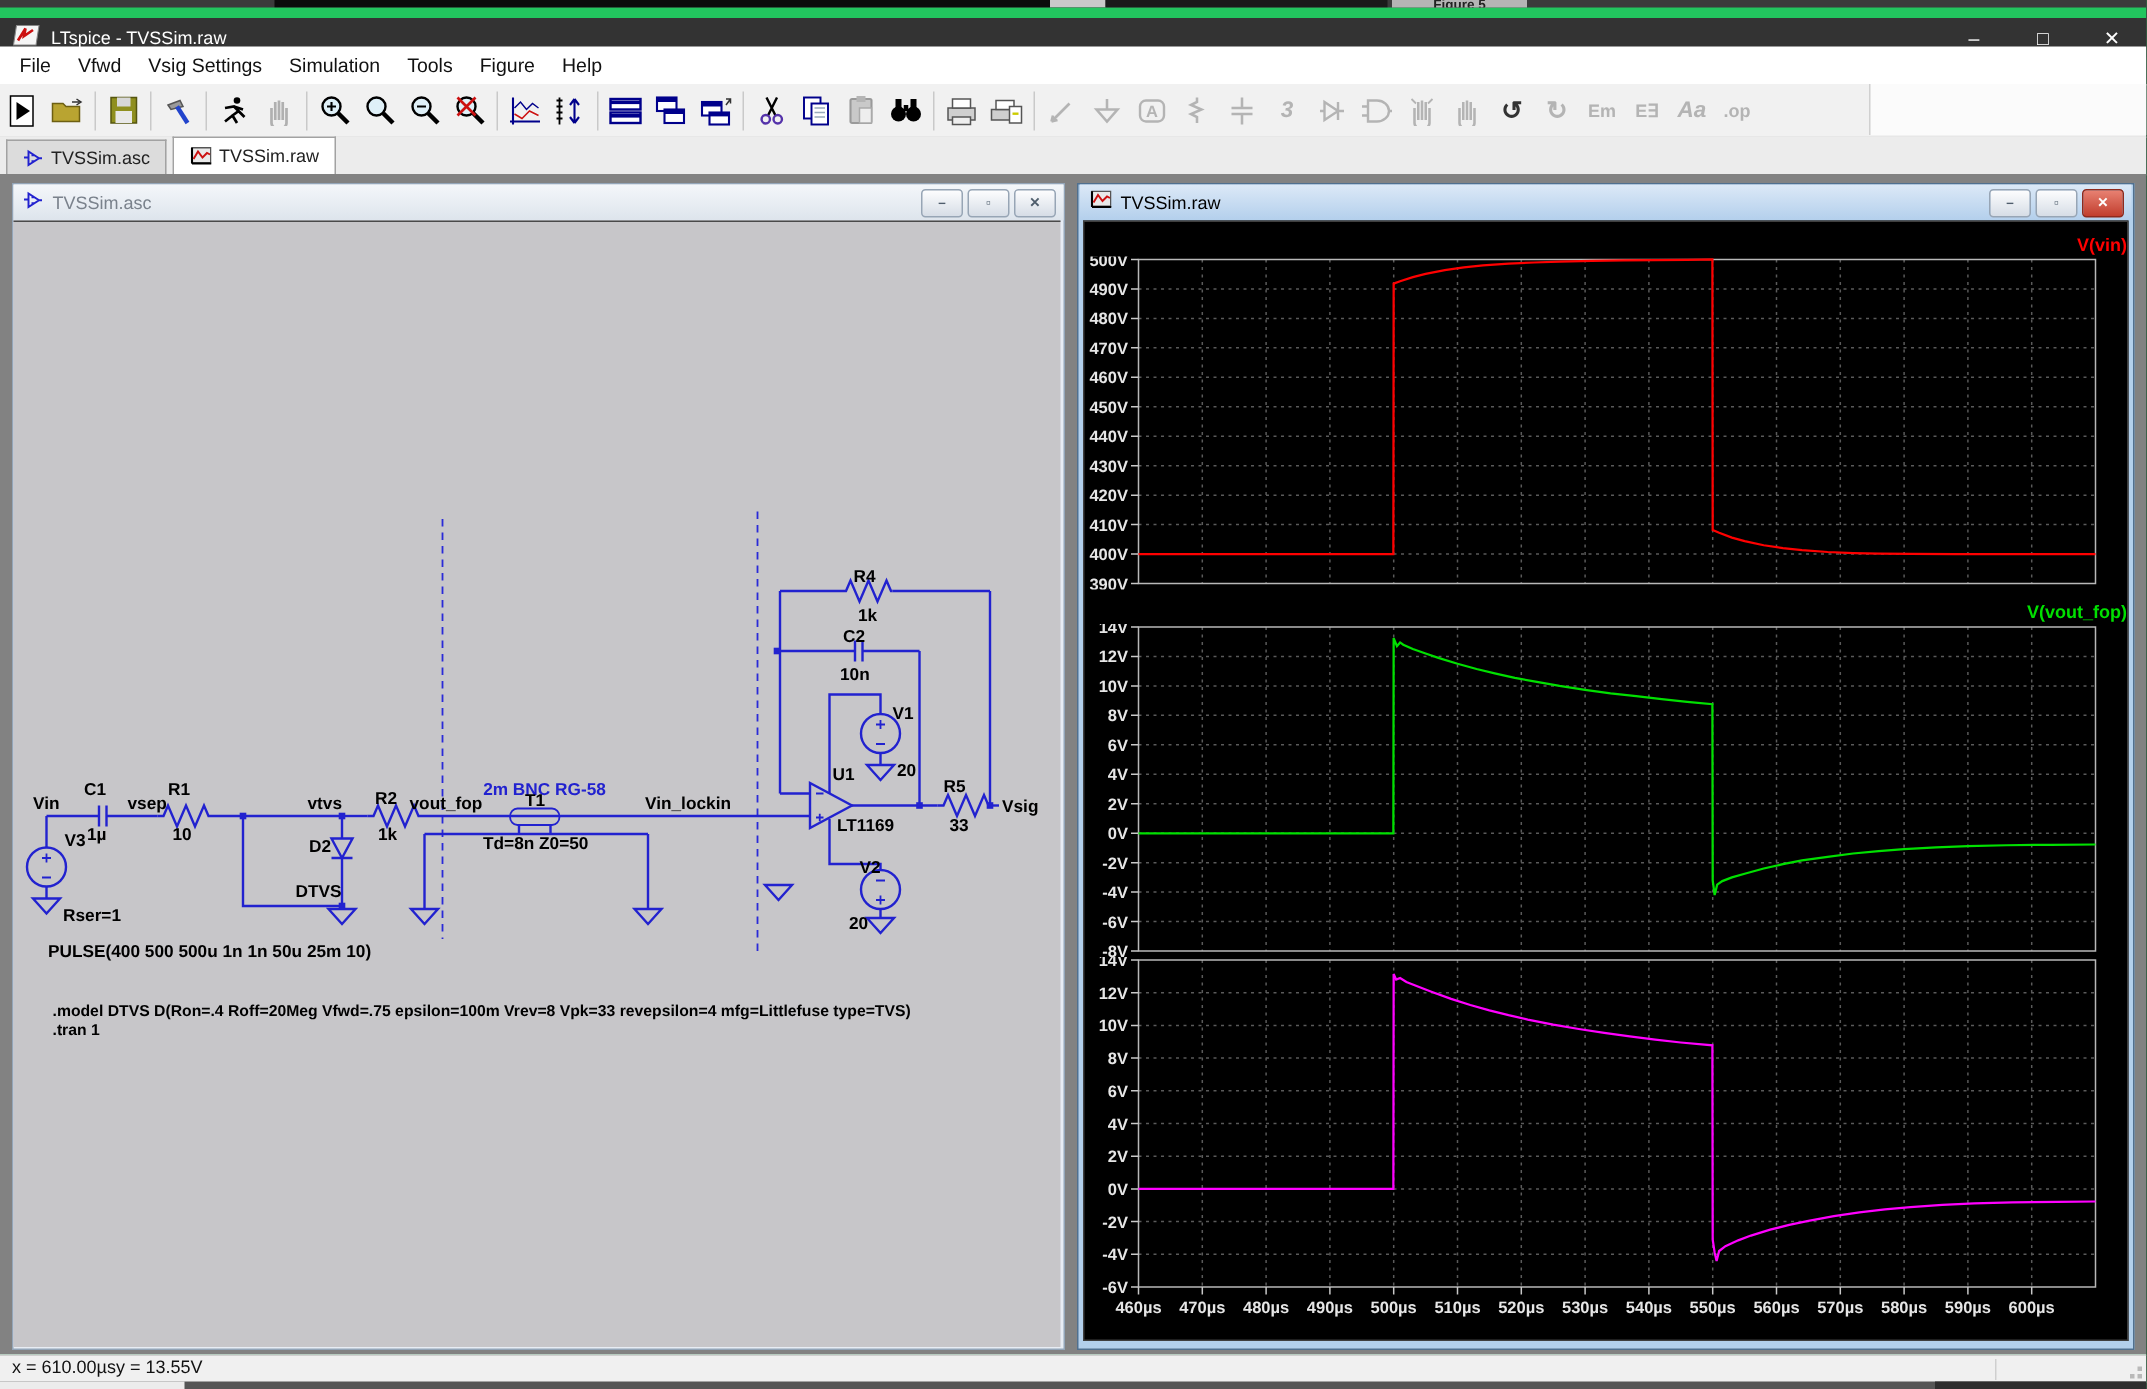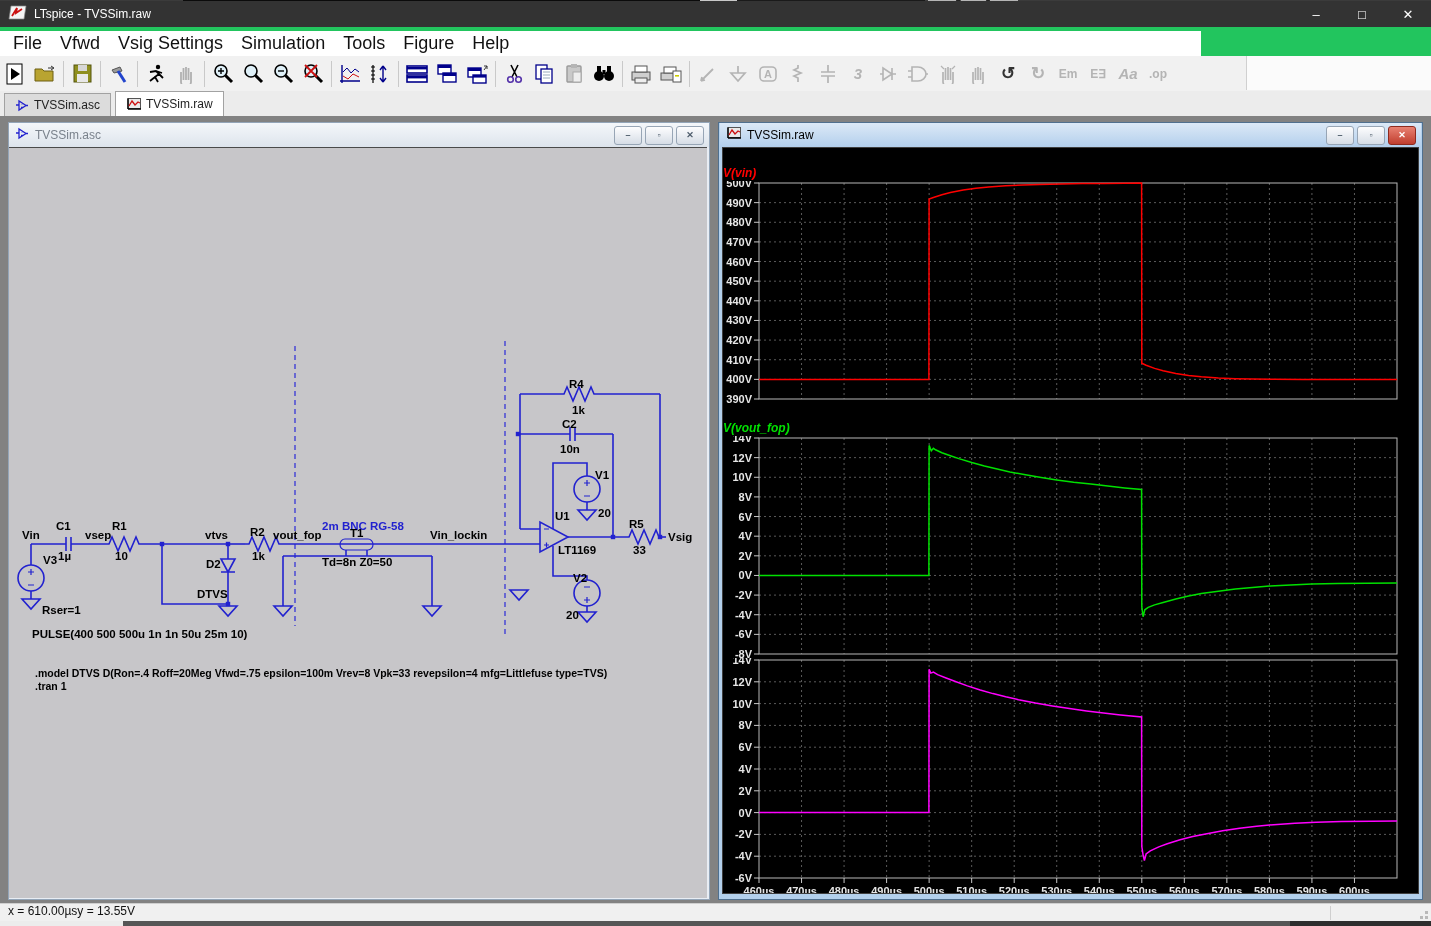--- a/index.html
+++ b/index.html
@@ -7,28 +7,28 @@
        font-family:"Liberation Sans",sans-serif;background:#22c55e;-webkit-font-smoothing:antialiased;}
   .abs{position:absolute;}
   
   .sliver-top{top:0;left:0;width:1431px;height:5px;background:#3b3b3b;overflow:hidden;}
   .sliver-top .seg{position:absolute;top:0;height:5px;}
   .fig-cap{position:absolute;top:-2px;left:928px;width:90px;height:8px;overflow:hidden;
            font-size:9px;font-weight:bold;color:#222;background:#b5b5b5;text-align:center;}
   .sliver-bottom{top:921px;left:0;width:1431px;height:5px;background:#565656;}
   .sliver-bottom .seg{position:absolute;top:0;height:5px;}
   
-  .titlebar{top:1px;left:0;width:1431px;height:26px;background:#333;color:#fff;
+  .titlebar{top:12px;left:0;width:1431px;height:26px;background:#333;color:#fff;
             display:flex;align-items:center;font-size:12px;}
   .titlebar .logo{margin:0 7px 0 8px;}
   .caption-btns{margin-left:auto;display:flex;height:26px;}
   .cap-btn{width:46px;height:26px;display:flex;align-items:center;justify-content:center;
            color:#fff;font-size:13px;}
-  .menubar{top:31px;left:0;width:1201px;height:25px;background:#fff;display:flex;
-           align-items:flex-start;font-size:18px;color:#111;border-bottom:1px solid #e4e4e4;}
+  .menubar{top:31px;left:0;width:1431px;height:25px;background:#fff;display:flex;
+           align-items:flex-start;font-size:13px;color:#111;border-bottom:1px solid #e4e4e4;}
   .menu-item{padding:0 9px;height:25px;line-height:25px;}
   .menu-item:first-child{margin-left:4px;}
   .toolbar{top:56px;left:0;width:1431px;height:35px;background:#f1f1f1;display:flex;
            align-items:center;border-bottom:1px solid #d6d6d6;}
   .toolbar-tail{position:absolute;left:1246px;top:0;width:185px;height:34px;background:#fbfbfb;border-left:1px solid #d0d0d0;}
   .tbtn{width:30px;height:28px;display:flex;align-items:center;justify-content:center;flex:0 0 auto;}
   .tsep{width:1px;height:26px;background:#c9c9c9;margin:0 3px;flex:0 0 auto;}
   .glyph{font-size:15px;font-weight:bold;color:#b4b4b4;font-style:italic;}
   .glyph.sm{font-size:12px;font-style:normal;}
   .glyph.on{color:#333;font-style:normal;font-size:17px;}
@@ -48,21 +48,21 @@
   .winbtns{margin-left:auto;display:flex;gap:3px;margin-right:5px;}
   .wbtn{width:26px;height:17px;border:1px solid #97a5b5;border-radius:3px;
         background:linear-gradient(#fdfdfe,#d6dde6);display:flex;align-items:center;justify-content:center;
         font-size:9px;color:#4e5d6c;font-weight:bold;}
   .child.active{border:1px solid #50708f;background:#b3d0ec;}
   .child.active .tbar{height:24px;background:linear-gradient(#dce9f7,#b3cfec);color:#000;margin:0 1px;}
   .wbtn.close-active{background:linear-gradient(#e88172,#c13e2e);border-color:#8e2a1e;color:#fff;}
   .schem-content{position:relative;margin:0;background:#c7c6c9;border-top:1px solid #4a4a4a;}
   .wave-content{position:relative;margin:0 3px 3px 3px;background:#000;border:1px solid #3f3f3f;
                 width:695px;height:745px;overflow:hidden;}
-  .pane-title{height:15px;line-height:15px;text-align:left;font-size:12px;font-weight:bold;margin-top:18px;font-style:italic;}
+  .pane-title{height:15px;line-height:15px;text-align:right;font-size:12px;font-weight:bold;margin-top:8px;}
   .wave-content svg{display:block;}
   
   .statusbar{top:903px;left:0;width:1431px;height:18px;background:#f0f0f0;border-top:1px solid #cfcfcf;
              display:flex;align-items:flex-start;font-size:12px;color:#111;}
   .statusbar .sx{margin-left:8px;}
   .statusbar .sy{}
   .grip{position:absolute;right:2px;top:4px;}
   .statussep{position:absolute;right:100px;top:2px;width:1px;height:14px;background:#cfcfcf;}
   
   .sch{stroke:#2222cf;fill:none;stroke-width:1.6;}

